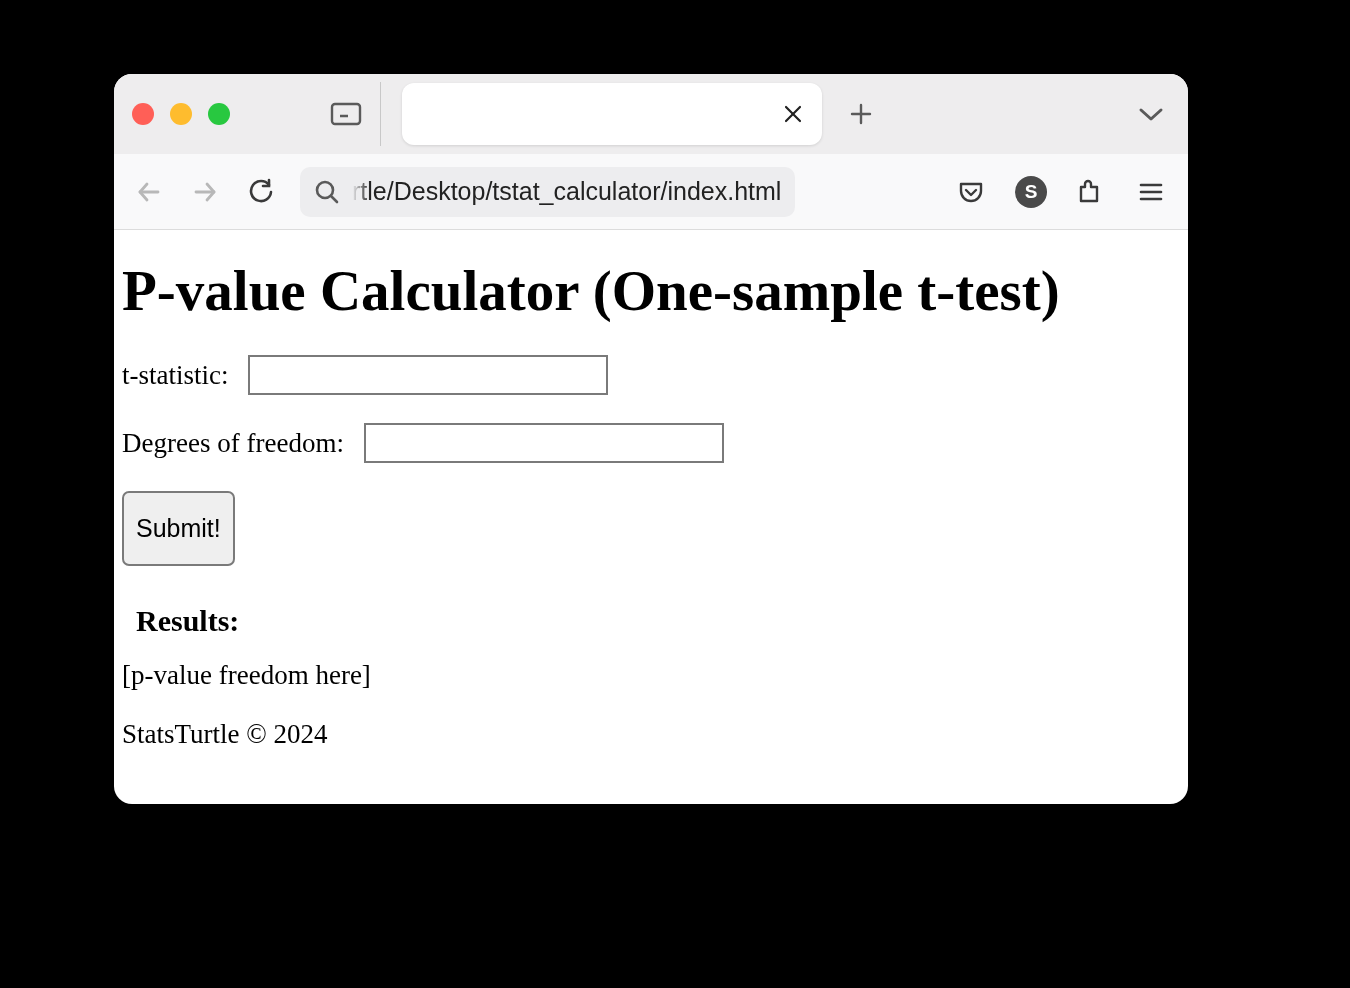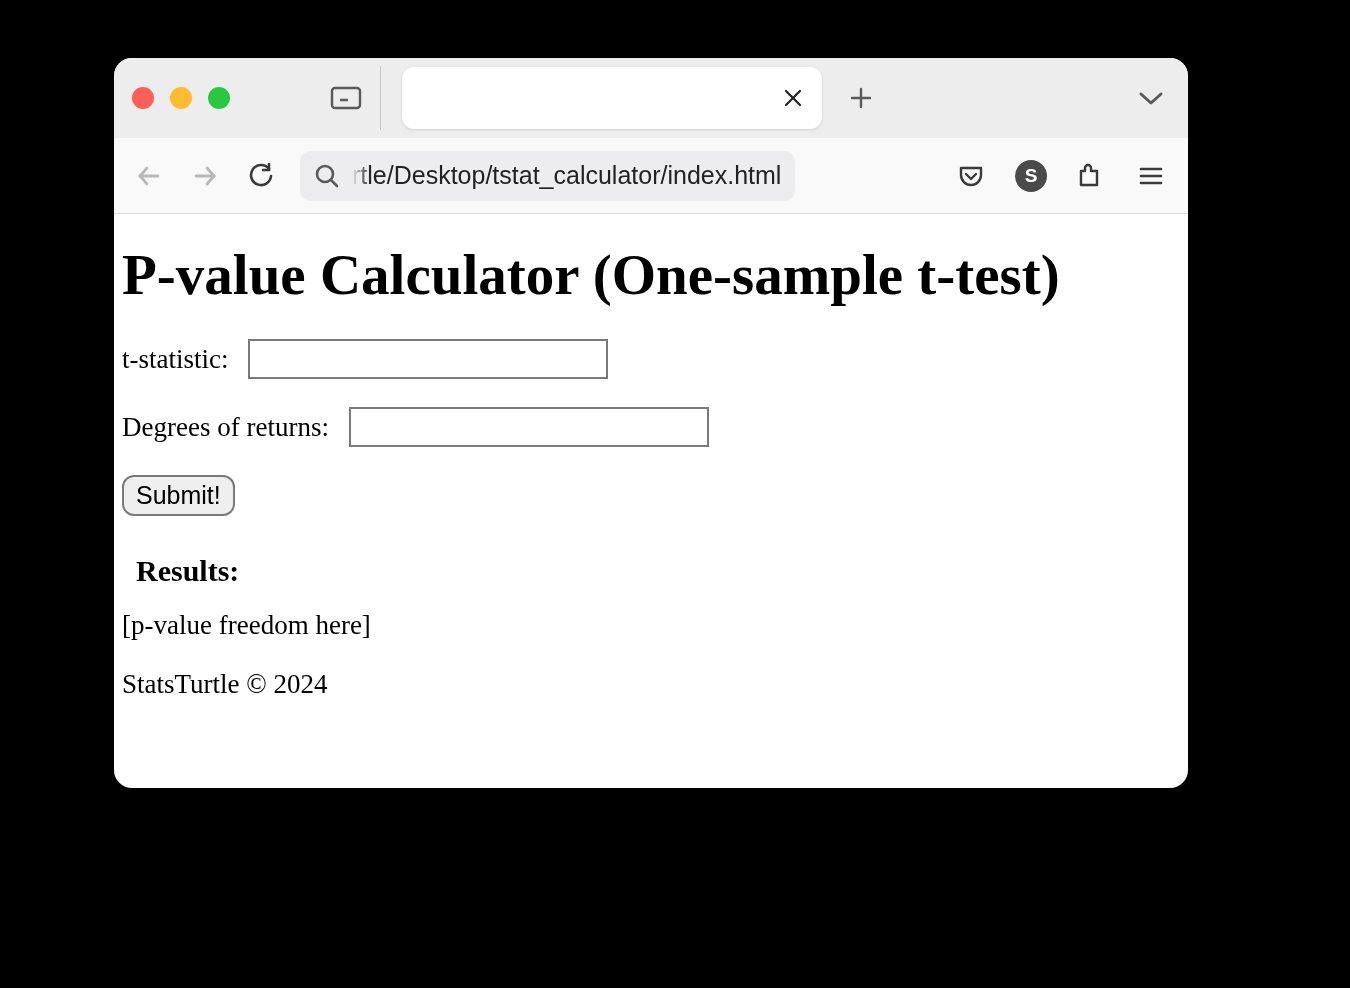--- a/index.html
+++ b/index.html
@@ -10,21 +10,21 @@
     body {
       background: #000;
       width: 1350px;
       height: 988px;
       font-family: -apple-system, BlinkMacSystemFont, "Segoe UI", Helvetica, Arial, sans-serif;
       overflow: hidden;
     }
     .window {
       position: absolute;
       left: 114px;
-      top: 58px;
+      top: 74px;
       width: 1074px;
       height: 730px;
       background: #fff;
       border-radius: 18px;
       overflow: hidden;
       box-shadow: 0 20px 60px rgba(0,0,0,0.5);
     }
     .titlebar {
       height: 80px;
       background: #eeedee;
@@ -179,23 +179,23 @@
       border: 2px solid #7a7a7a;
       height: 40px;
       width: 360px;
       font-size: 22px;
       padding: 2px 6px;
       background: #fff;
     }
     .submit-btn {
       font-family: -apple-system, BlinkMacSystemFont, "Segoe UI", Helvetica, Arial, sans-serif;
       font-size: 25px;
-      padding: 4px 12px;
+      padding: 21px 12px;
       border: 2px solid #7a7a7a;
-      border-radius: 12px;
+      border-radius: 7px;
       background: #efefef;
       cursor: pointer;
       margin-bottom: 26px;
     }
     .page h3 {
       font-size: 30px;
       font-weight: 700;
       margin: 12px 0 22px 14px;
     }
     .result-text, .footer-text {
@@ -299,21 +299,21 @@
 
   <div class="page">
     <h1>P-value Calculator (One-sample t-test)</h1>
 
     <div class="form-row">
       <label>t-statistic:</label>
       <input type="text" value="" style="">
     </div>
 
     <div class="form-row">
-      <label>Degrees of returns:</label>
+      <label>Degrees of freedom:</label>
       <input type="text" value="" style="">
     </div>
 
     <button class="submit-btn">Submit!</button>
 
     <h3>Results:</h3>
 
     <p class="result-text">[p-value freedom here]</p>
 
     <p class="footer-text">StatsTurtle © 2024</p>

